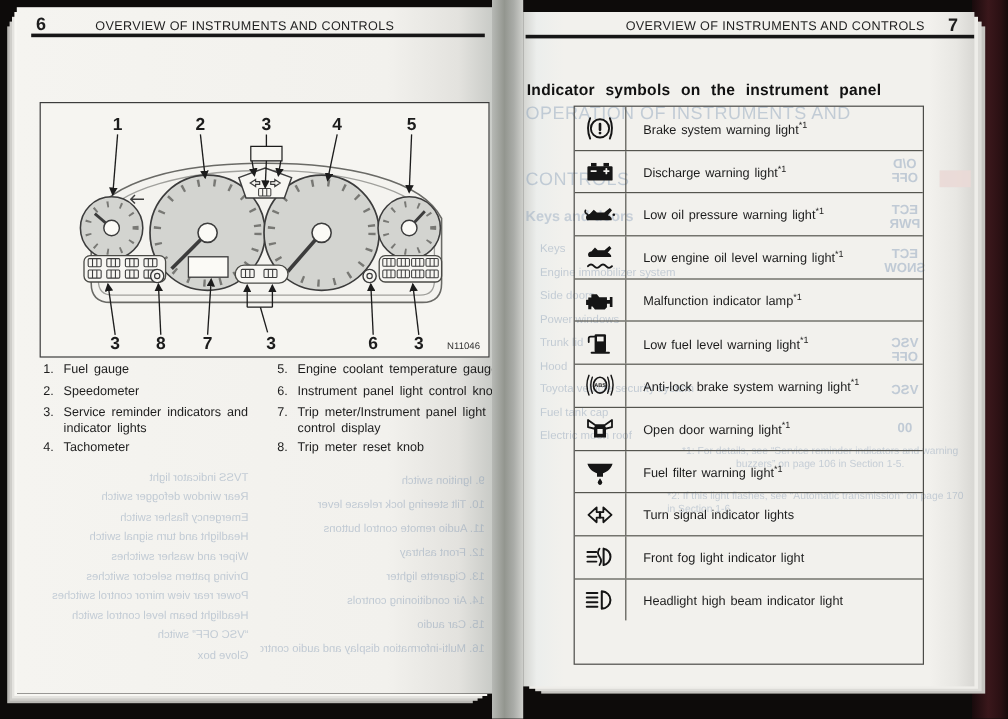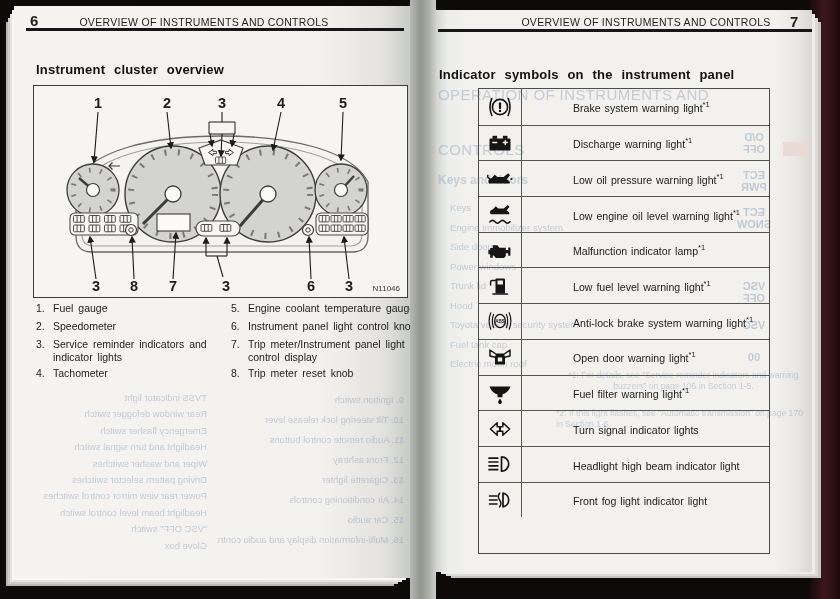--- a/index.html
+++ b/index.html
@@ -37,21 +37,21 @@
   .co{font-size:14.5px;font-weight:bold;fill:#1c1c1c;text-anchor:middle;}
 
   
   .leg-item{position:absolute;display:flex;font-size:10.5px;color:#1d1d1d;word-spacing:2px;line-height:13px;z-index:2;}
   .leg-num{width:17px;flex:none;}
   .leg-text{width:172px;}
 
   
   .sym-table{position:absolute;left:42px;top:78px;width:290px;height:464px;
     border:1.1px solid #4c4c48;display:grid;grid-template-rows:repeat(13,1fr);z-index:2;}
-  .sym-row{display:flex;align-items:center;border-top:1px solid #55554f;gap:37px;}
+  .sym-row{display:flex;align-items:center;border-top:1px solid #55554f;}
   .sym-row:first-child{border-top:none;}
   .sym-icon-cell{width:42px;flex:none;align-self:stretch;display:flex;align-items:center;justify-content:center;border-right:1px solid #55554f;}
   .sym-label-cell{padding-left:14px;font-size:10.6px;color:#1c1c1c;word-spacing:1px;}
   .sym-label-cell sup{font-size:7.5px;}
   .sym-svg{stroke:#151515;fill:none;stroke-width:1.6;stroke-linecap:round;stroke-linejoin:round;}
 
   
   .ghost{position:absolute;color:rgba(124,148,176,.40);z-index:1;}
   .mirror{transform:scaleX(-1);}
   .ghost-head{font-weight:normal;font-size:15px;letter-spacing:.4px;color:rgba(128,152,182,.42);}
@@ -68,21 +68,20 @@
 <body>
 
 <div class="cover-right"></div>
 <div class="gutter"></div>
 
 <div class="page page-left">
   <div class="pg-num" style="left:16px;top:6px;">6</div>
   <div class="run-head" style="left:60px;top:10px;width:260px;">OVERVIEW OF INSTRUMENTS AND CONTROLS</div>
   <div class="head-rule" style="left:12px;top:22px;width:378px;"></div>
 
-  <div class="sect-title" style="left:22px;top:56px;">Instrument cluster overview</div>
 
   <div class="fig-box">
     <svg class="cluster" viewBox="0 0 373 211">
       <defs>
         <marker id="ah" viewBox="0 0 10 10" refX="8" refY="5" markerWidth="6.5" markerHeight="6.5" orient="auto-start-reverse">
           <path d="M0 0 L10 5 L0 10 z" fill="#1c1c1c"></path>
         </marker>
         <g id="seg" stroke="#3c3c3c" fill="none" stroke-width="1">
           <rect x="0" y="0" width="12" height="7.5" rx="1"></rect>
           <line x1="4" y1="0" x2="4" y2="7.5"></line>
@@ -395,39 +394,39 @@
           <path d="M12.2 6.8 L5.4 13 l6.8 6.2 v-3.9 h3 v-4.6 h-3 z" stroke-width="1.5"></path>
           <path d="M17.8 6.8 L24.6 13 l-6.8 6.2 v-3.9 h-3 v-4.6 h3 z" stroke-width="1.5"></path>
         </svg>
       </div>
       <div class="sym-label-cell"><span>Turn signal indicator lights</span><sup></sup></div>
     </div>
 
     <div class="sym-row">
       <div class="sym-icon-cell">
         <svg class="sym-svg" width="30" height="26" viewBox="0 0 30 26">
+          <path d="M18 6.2 a6.9 6.9 0 0 1 0 13.6 l0 -13.6 z" stroke-width="1.7"></path>
+          <path d="M14.6 6.2 q-2.6 3.4 0 6.8 t0 6.8" stroke-width="1.5"></path>
+          <line x1="4.5" y1="9" x2="12" y2="9" stroke-width="1.6"></line>
+          <line x1="4.5" y1="13" x2="12" y2="13" stroke-width="1.6"></line>
+          <line x1="4.5" y1="17" x2="12" y2="17" stroke-width="1.6"></line>
+        </svg>
+      </div>
+      <div class="sym-label-cell"><span>Front fog light indicator light</span><sup></sup></div>
+    </div>
+
+    <div class="sym-row">
+      <div class="sym-icon-cell">
+        <svg class="sym-svg" width="30" height="26" viewBox="0 0 30 26">
           <path d="M16.5 5.8 a7.2 7.2 0 0 1 0 14.4 l0 -14.4 z" stroke-width="1.7"></path>
           <line x1="4" y1="7.2" x2="12.8" y2="7.2" stroke-width="1.7"></line>
           <line x1="4" y1="11" x2="12.8" y2="11" stroke-width="1.7"></line>
           <line x1="4" y1="14.8" x2="12.8" y2="14.8" stroke-width="1.7"></line>
           <line x1="4" y1="18.6" x2="12.8" y2="18.6" stroke-width="1.7"></line>
         </svg>
       </div>
       <div class="sym-label-cell"><span>Headlight high beam indicator light</span><sup></sup></div>
     </div>
 
-    <div class="sym-row">
-      <div class="sym-icon-cell">
-        <svg class="sym-svg" width="30" height="26" viewBox="0 0 30 26">
-          <path d="M18 6.2 a6.9 6.9 0 0 1 0 13.6 l0 -13.6 z" stroke-width="1.7"></path>
-          <path d="M14.6 6.2 q-2.6 3.4 0 6.8 t0 6.8" stroke-width="1.5"></path>
-          <line x1="4.5" y1="9" x2="12" y2="9" stroke-width="1.6"></line>
-          <line x1="4.5" y1="13" x2="12" y2="13" stroke-width="1.6"></line>
-          <line x1="4.5" y1="17" x2="12" y2="17" stroke-width="1.6"></line>
-        </svg>
-      </div>
-      <div class="sym-label-cell"><span>Front fog light indicator light</span><sup></sup></div>
-    </div>
-
   </div>
 </div>
 
 <div class="tab-marker"></div>
 
 </body></html>

